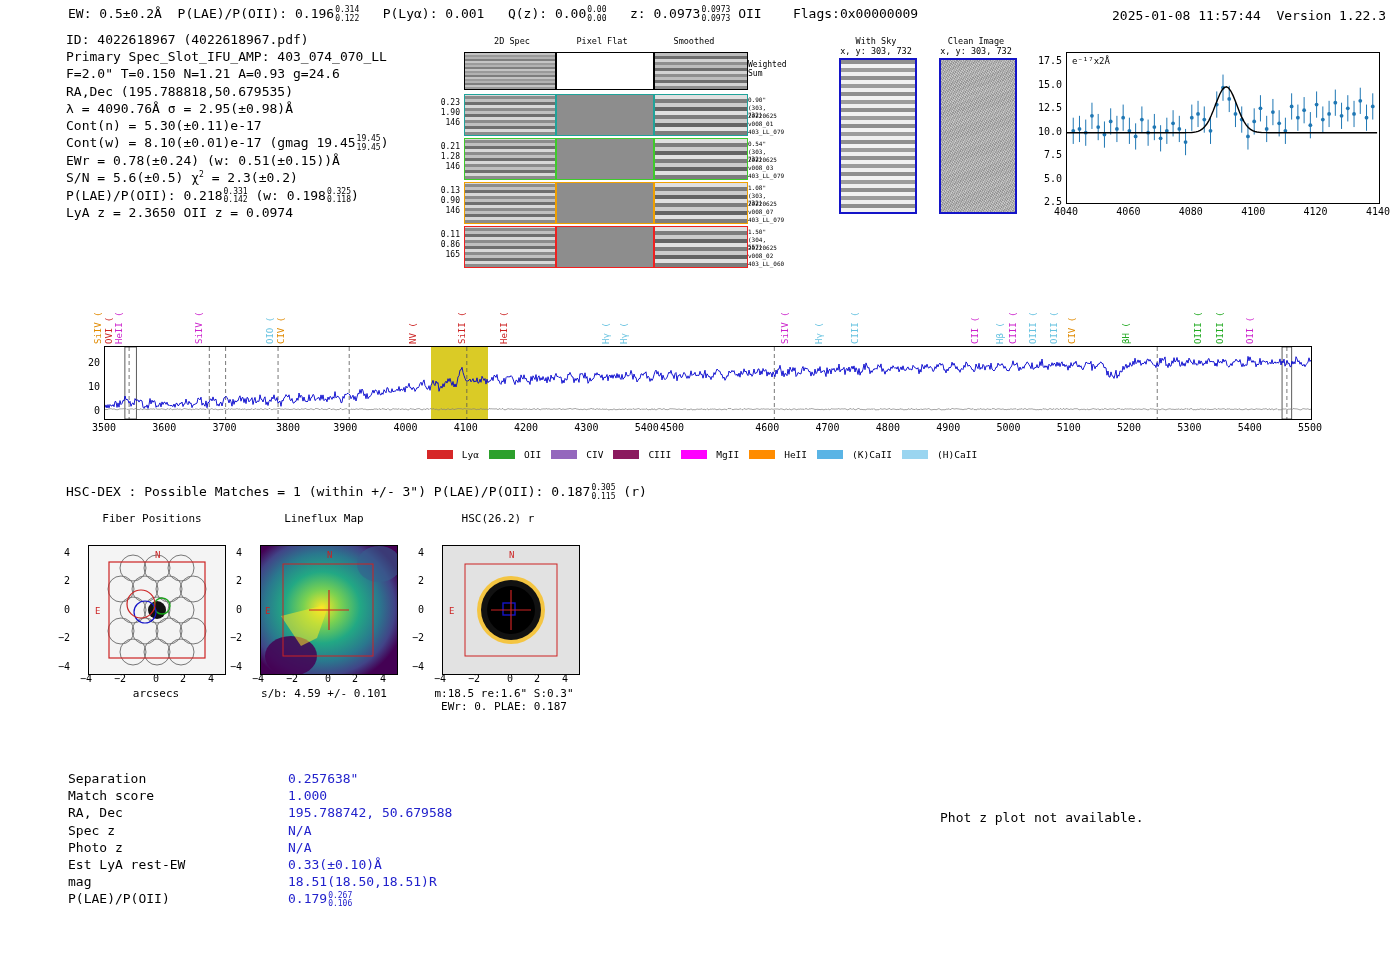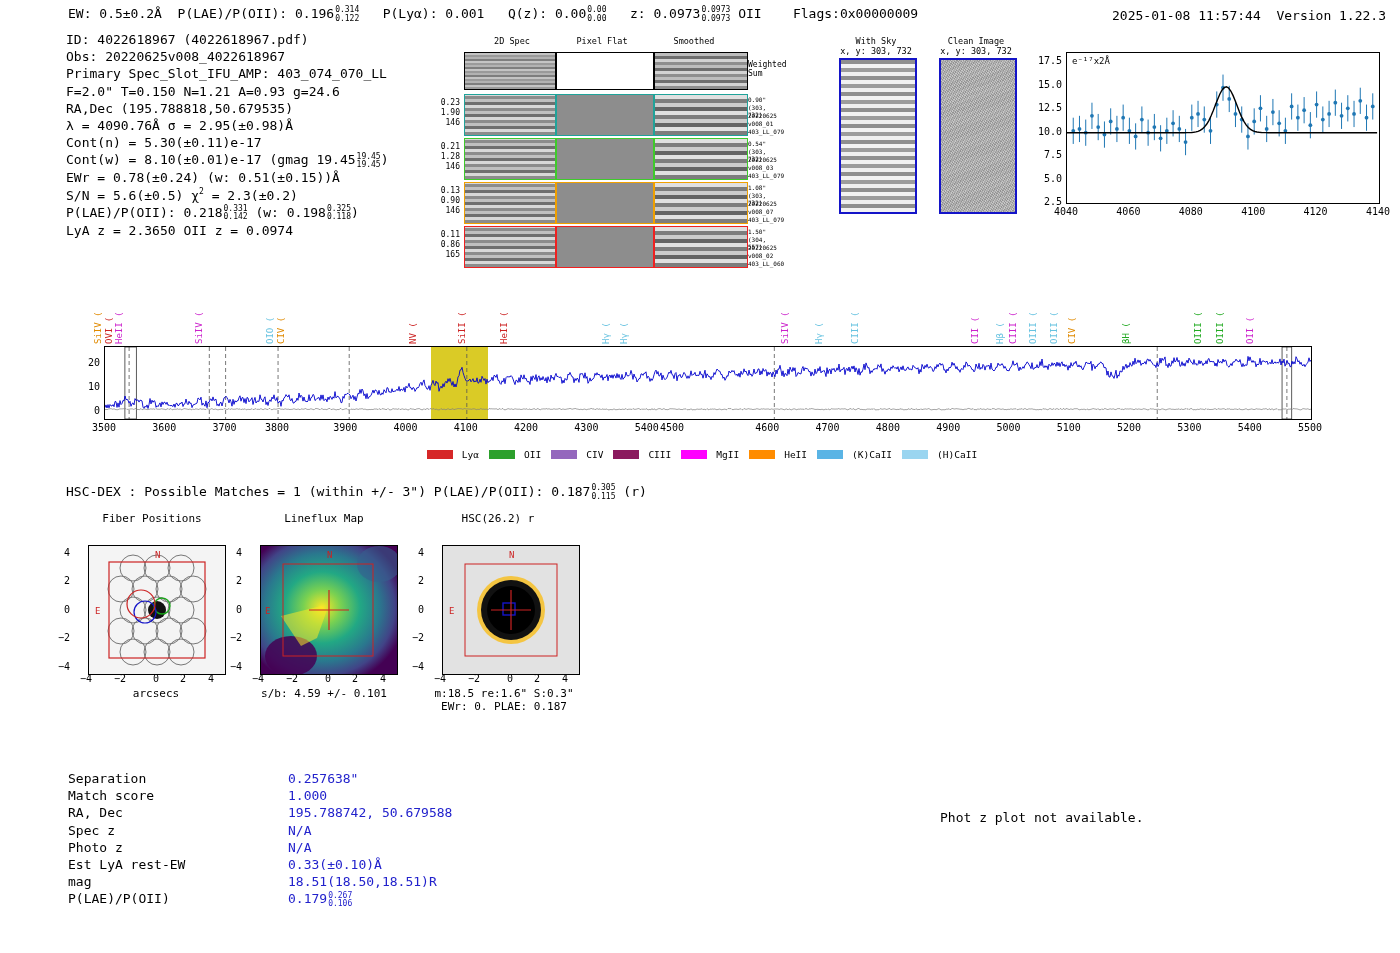--- a/index.html
+++ b/index.html
@@ -42,21 +42,20 @@
   <span>OII</span>&nbsp;&nbsp;&nbsp;
   <span>Flags:0x00000009</span>
 </div>
 <div class="abs mono" id="topdate">
   <span>2025-01-08 11:57:44</span>&nbsp;
   <span>Version 1.22.3</span>
 </div>
 
 <div class="abs mono" id="info">
   <div>ID: 4022618967 (4022618967.pdf)</div>
-  <div>Obs: 20220625v008_4022618967</div>
   <div>Primary Spec_Slot_IFU_AMP: 403_074_070_LL</div>
   <div>F=2.0"  T=0.150  N=1.21  A=0.93  g=24.6</div>
   <div>RA,Dec (195.788818,50.679535)</div>
   <div>λ = 4090.76Å   σ = 2.95(±0.98)Å</div>
   <div>Cont(n) = 5.30(±0.11)e-17</div>
   <div><span>Cont(w) = 8.10(±0.01)e-17 (gmag 19.45</span><span class="frac"><span>19.45</span><span>19.45</span></span><span>)</span></div>
   <div>EWr = 0.78(±0.24)  (w: 0.51(±0.15))Å</div>
   <div><span>S/N = 5.6(±0.5)   χ</span><sup class="fr">2</sup><span> = 2.3(±0.2)</span></div>
   <div><span>P(LAE)/P(OII): 0.218</span><span class="frac"><span>0.331</span><span>0.142</span></span>&nbsp;<span>(w: 0.198</span><span class="frac"><span>0.325</span><span>0.118</span></span><span>)</span></div>
   <div>LyA z = 2.3650   OII z = 0.0974</div>
@@ -325,21 +324,21 @@
   </div>
   <div id="sp-yticks" style="position:absolute;left:0;top:78px;">
       <div class="abs tickfont" style="left: 0px; top: 58.8px; width: 30px; text-align: right;">0</div>
       <div class="abs tickfont" style="left: 0px; top: 34.8px; width: 30px; text-align: right;">10</div>
       <div class="abs tickfont" style="left: 0px; top: 10.8px; width: 30px; text-align: right;">20</div>
     </div>
   <div id="sp-xticks" style="position:absolute;left:34px;top:152px;width:1206px;">
       <div class="abs tickfont" style="left: -20px; top: 2px; width: 40px; text-align: center;">3500</div>
       <div class="abs tickfont" style="left: 40.3px; top: 2px; width: 40px; text-align: center;">3600</div>
       <div class="abs tickfont" style="left: 100.6px; top: 2px; width: 40px; text-align: center;">3700</div>
-      <div class="abs tickfont" style="left: 153px; top: 2px; width: 40px; text-align: center;">3800</div>
+      <div class="abs tickfont" style="left: 164px; top: 2px; width: 40px; text-align: center;">3800</div>
       <div class="abs tickfont" style="left: 221.2px; top: 2px; width: 40px; text-align: center;">3900</div>
       <div class="abs tickfont" style="left: 281.5px; top: 2px; width: 40px; text-align: center;">4000</div>
       <div class="abs tickfont" style="left: 341.8px; top: 2px; width: 40px; text-align: center;">4100</div>
       <div class="abs tickfont" style="left: 402.1px; top: 2px; width: 40px; text-align: center;">4200</div>
       <div class="abs tickfont" style="left: 462.4px; top: 2px; width: 40px; text-align: center;">4300</div>
       <div class="abs tickfont" style="left: 522.7px; top: 2px; width: 40px; text-align: center;">5400</div>
       <div class="abs tickfont" style="left: 548px; top: 2px; width: 40px; text-align: center;">4500</div>
       <div class="abs tickfont" style="left: 643.3px; top: 2px; width: 40px; text-align: center;">4600</div>
       <div class="abs tickfont" style="left: 703.6px; top: 2px; width: 40px; text-align: center;">4700</div>
       <div class="abs tickfont" style="left: 763.9px; top: 2px; width: 40px; text-align: center;">4800</div>

